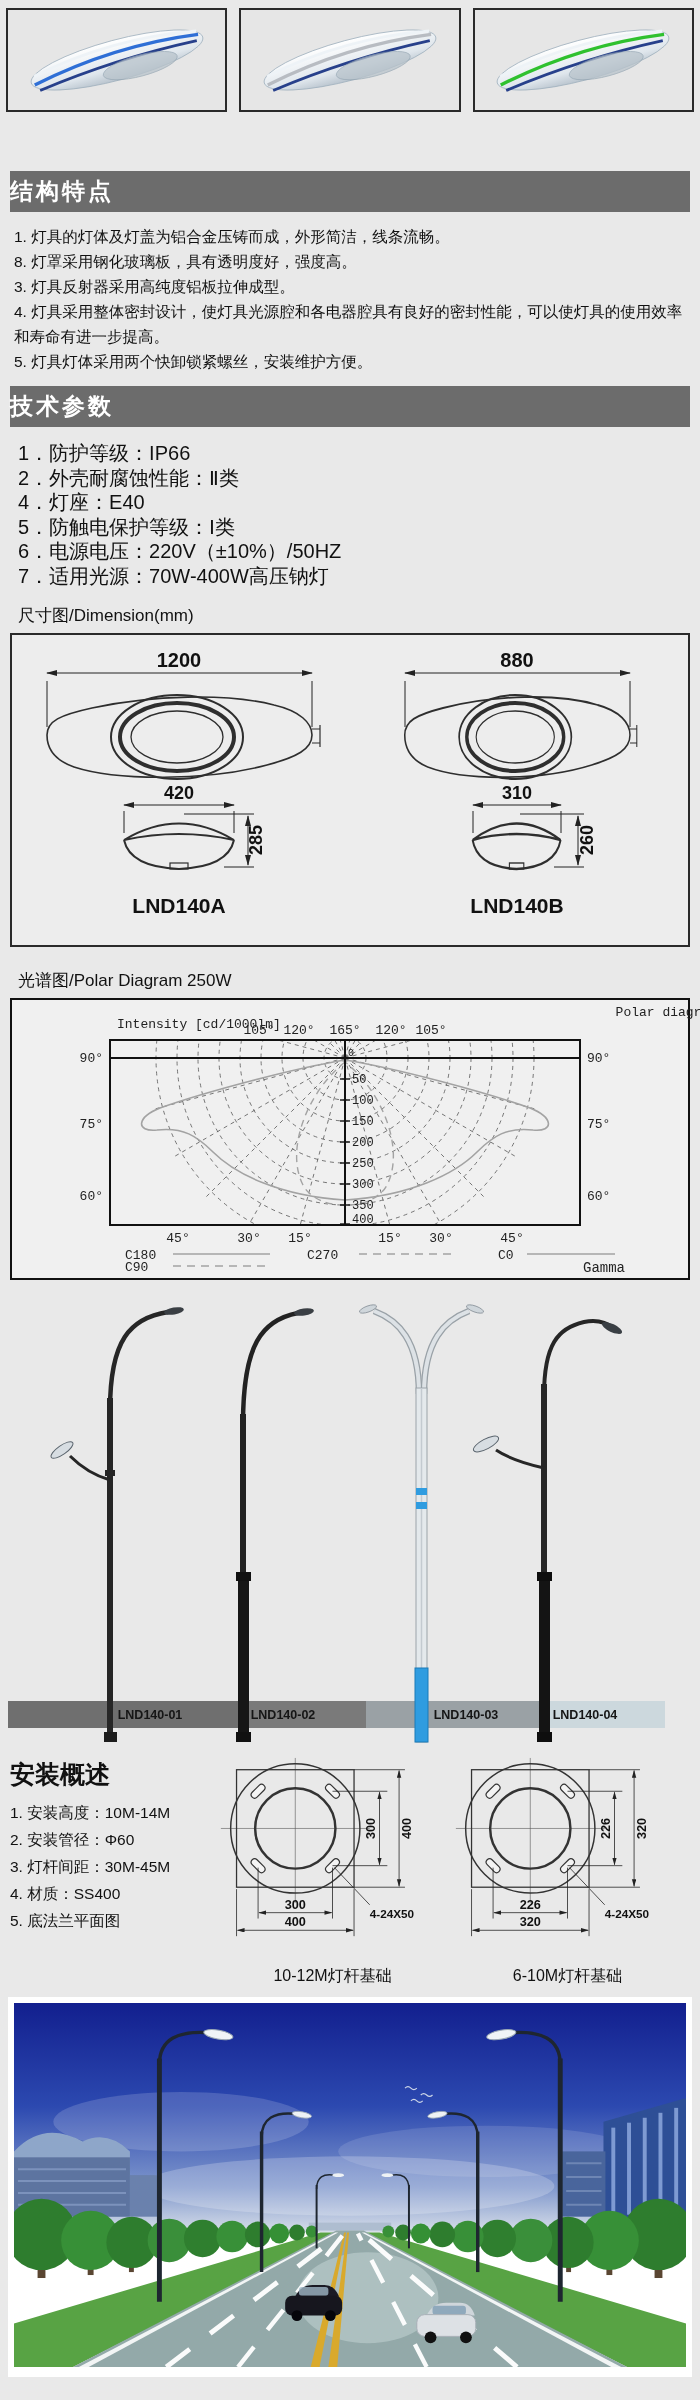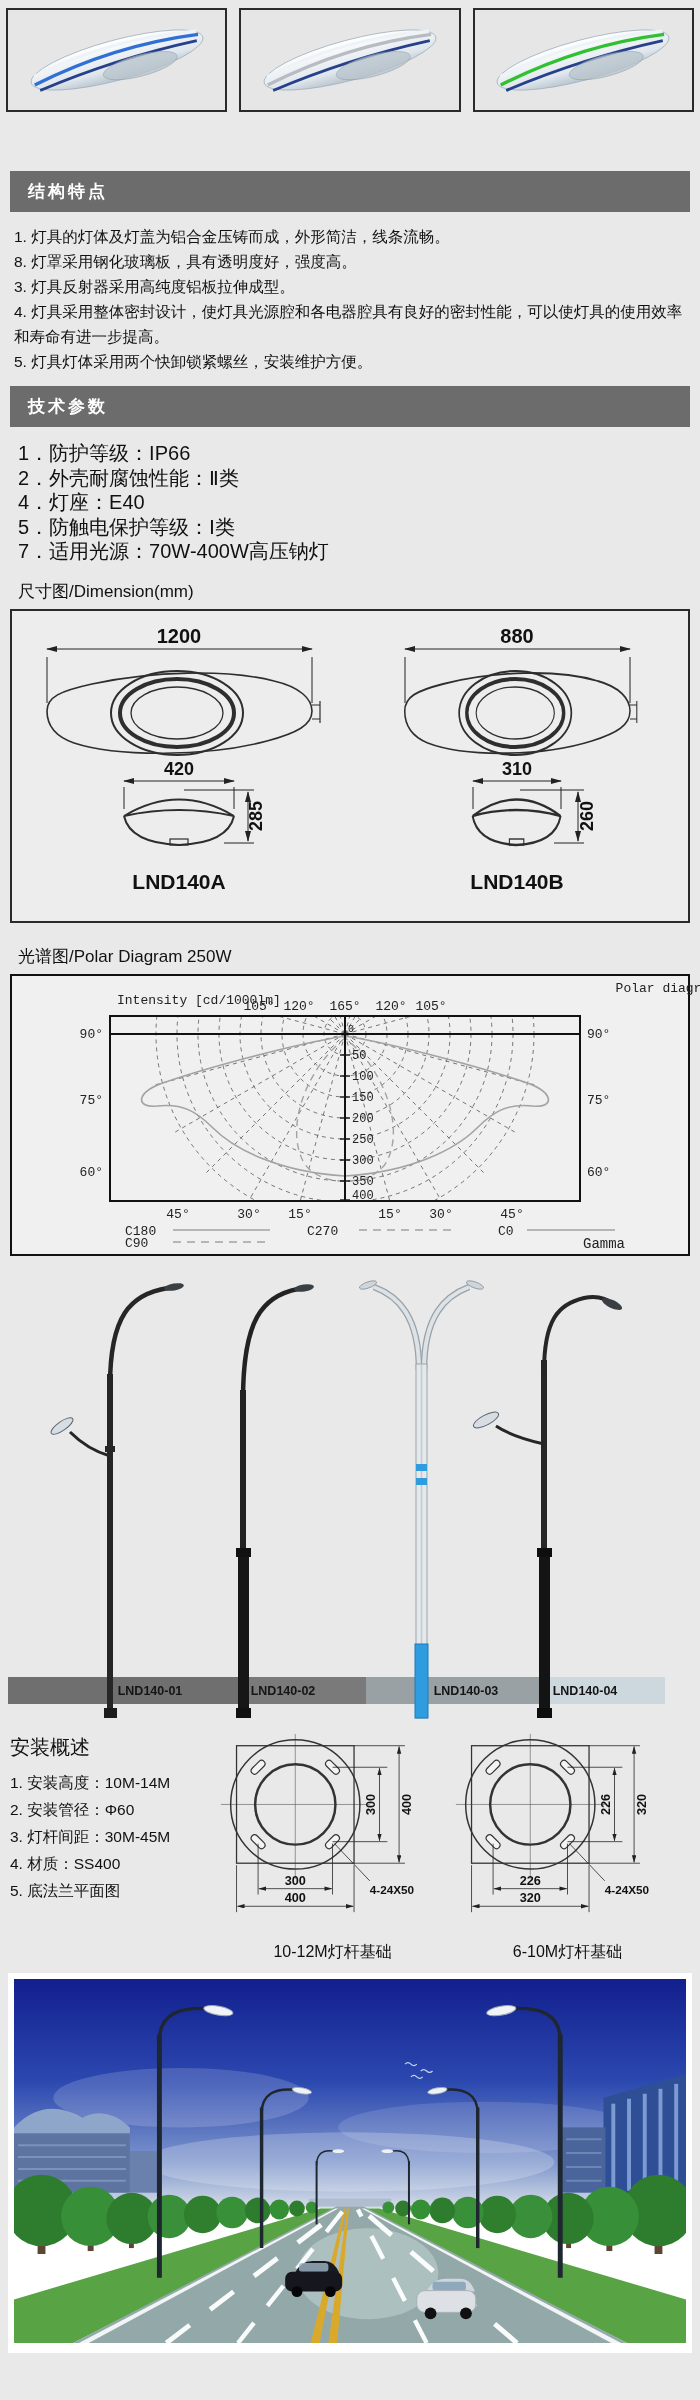--- a/index.html
+++ b/index.html
@@ -4,37 +4,37 @@
 <style>
   html,body{margin:0;padding:0;background:#e9e9e9;}
   .page{position:relative;width:700px;height:2400px;overflow:hidden;background:#e9e9e9;
         font-family:"Liberation Sans","DejaVu Sans",sans-serif;color:#111;}
   
   .product-row{display:flex;gap:12px;padding:8px 6px 0 6px;}
   .product-box{flex:1;height:100px;background:#e6e6e6;border:2px solid #2a2a2a;
                display:flex;align-items:center;justify-content:center;overflow:hidden;}
   
   .section-bar{margin:0 10px;height:41px;background:#6c6c6c;color:#fff;
-               font-size:17px;font-weight:bold;line-height:41px;padding-left:18px;letter-spacing:3px;}
+               font-size:23px;font-weight:bold;line-height:41px;letter-spacing:3px;}
   .bar-1{margin-top:59px;}
   .bar-2{margin-top:12px;}
   
   .feature-list{margin:12px 14px 0 14px;font-size:15.5px;line-height:25px;}
   .tech-list{margin:14px 14px 0 18px;font-size:20px;line-height:24.5px;}
   .sub-title{margin:16px 0 6px 18px;font-size:17px;font-weight:500;}
   .sub-title.polar-t{margin-top:22px;}
   .dim-box{margin:0 10px;height:310px;border:2px solid #2a2a2a;background:#ededed;display:flex;}
   .polar-box{margin:0 10px;height:278px;border:2px solid #111;background:#f0f0f0;padding-left:43px;}
   
   .poles-area{position:relative;height:468px;}
   .poles-area svg{position:absolute;left:0;top:0;}
   
   .install-row{display:flex;padding:6px 8px 0 10px;align-items:flex-start;}
   .install-text{width:205px;}
-  .install-title{font-size:20px;font-weight:normal;margin:4px 0 8px 0;}
+  .install-title{font-size:25px;font-weight:bold;margin:4px 0 8px 0;}
   .install-list{font-size:15.5px;line-height:27px;}
   .flange{width:235px;text-align:center;}
   .flange-caption{font-size:16px;font-weight:500;margin-top:16px;}
   
   .road-frame{margin:10px 8px 0 8px;background:#fff;padding:6px;height:368px;}
   .road-frame svg{display:block;width:100%;height:100%;}
   svg text{font-family:"Liberation Sans","DejaVu Sans",sans-serif;}
   text.mono{font-family:"Liberation Mono","DejaVu Sans Mono",monospace;}
 </style>
 </head>
@@ -97,20 +97,21 @@
   </div>
 
   <div class="section-bar bar-2">
     <span>技术参数</span>
   </div>
   <div class="tech-list">
     <div>1．防护等级：IP66</div>
     <div>2．外壳耐腐蚀性能：Ⅱ类</div>
     <div>4．灯座：E40</div>
     <div>5．防触电保护等级：Ⅰ类</div>
+    <div>6．电源电压：220V（±10%）/50HZ</div>
     <div>7．适用光源：70W-400W高压钠灯</div>
   </div>
 
   <div class="sub-title">尺寸图/Dimension(mm)</div>
   <div class="dim-box">
 
     <svg width="338" height="306" viewBox="0 0 338 306">
       <defs>
           <marker id="arA" markerWidth="11" markerHeight="8" refX="10" refY="3" orient="auto-start-reverse">
         <polygon points="0,0 11,3 0,6" fill="#222"></polygon>

